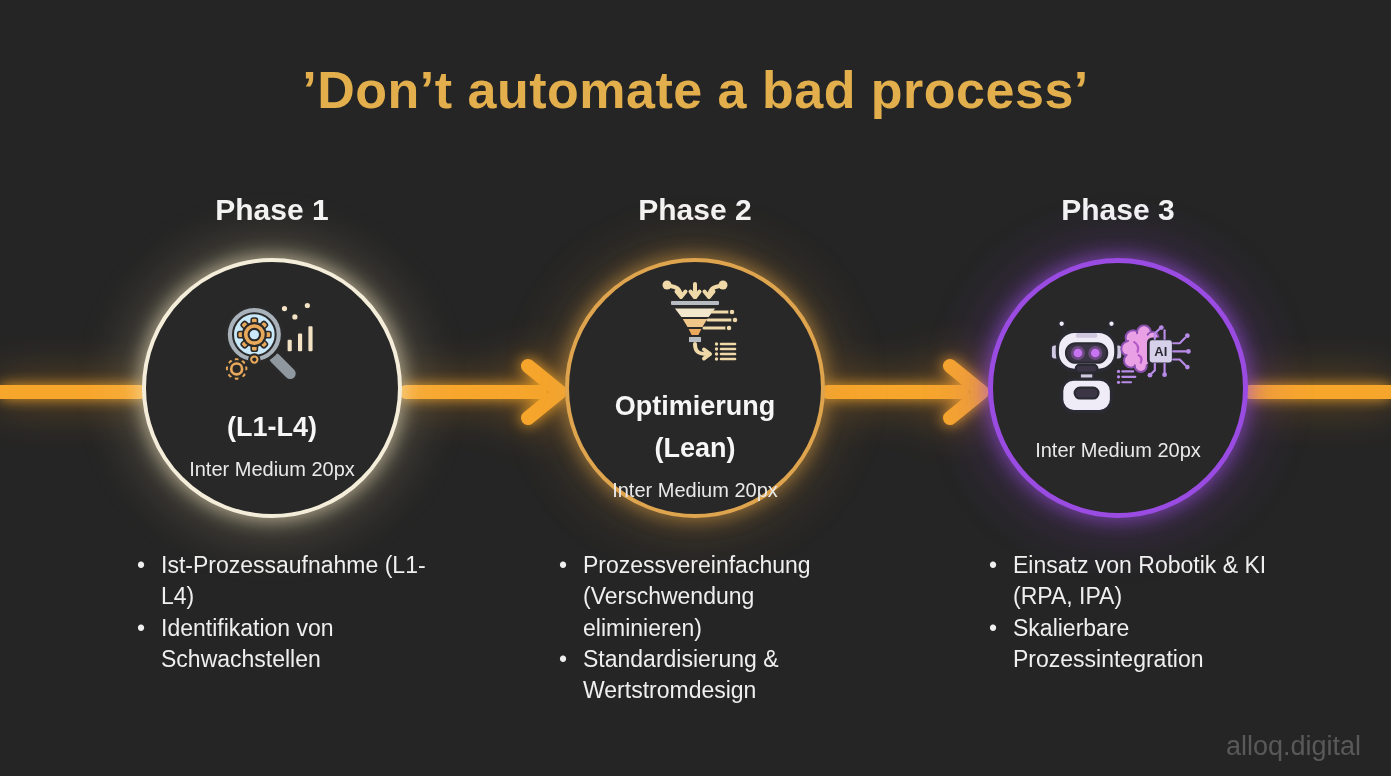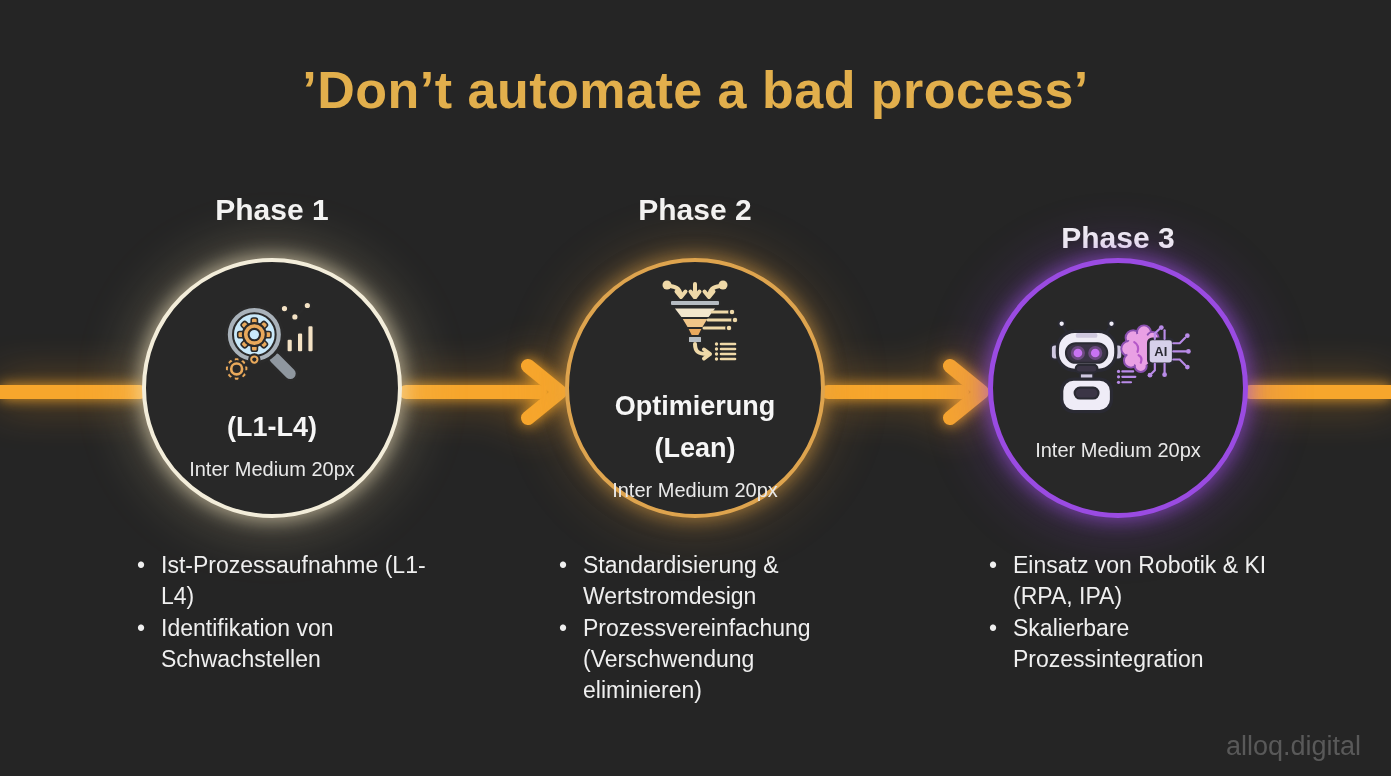--- a/index.html
+++ b/index.html
@@ -49,21 +49,21 @@
   }
   .flow-arrows{
     position:absolute;left:0;top:352px;
     filter:drop-shadow(0 0 7px rgba(255,172,40,.85)) drop-shadow(0 0 22px rgba(255,160,30,.45));
   }
   .watermark{
     position:absolute;right:30px;bottom:14px;
     font-size:27px;color:#595959;
   }
   
-  .col1-label{left:122px;} .col2-label{left:545px;} .col3-label{left:968px;margin-top:28px;}
+  .col1-label{left:122px;} .col2-label{left:545px;} .col3-label{left:968px;}
   .col1-circle{left:142px;} .col2-circle{left:565px;} .col3-circle{left:988px;}
   .col1-bullets{left:134px;} .col2-bullets{left:556px;} .col3-bullets{left:986px;}
 </style>
 </head>
 <body>
 
 <div class="title">’Don’t automate a bad process’</div>
 
 <svg class="flow-arrows" width="1391" height="80" viewBox="0 0 1391 80">
   <g stroke="#F7A62C" stroke-width="14" stroke-linecap="round" stroke-linejoin="round" fill="none">
@@ -250,21 +250,21 @@
   </svg>
 
   <div class="phase-subtitle">Inter Medium 20px</div>
 </div>
 
 <ul class="bullets col1-bullets">
   <li>Ist-Prozessaufnahme (L1-L4)</li>
   <li>Identifikation von Schwachstellen</li>
 </ul>
 <ul class="bullets col2-bullets">
+  <li>Prozessvereinfachung (Verschwendung eliminieren)</li>
   <li>Standardisierung &amp; Wertstromdesign</li>
-  <li>Prozessvereinfachung (Verschwendung eliminieren)</li>
 </ul>
 <ul class="bullets col3-bullets">
   <li>Einsatz von Robotik &amp; KI (RPA, IPA)</li>
   <li>Skalierbare Prozessintegration</li>
 </ul>
 
 <div class="watermark">alloq.digital</div>
 
 </body></html>

